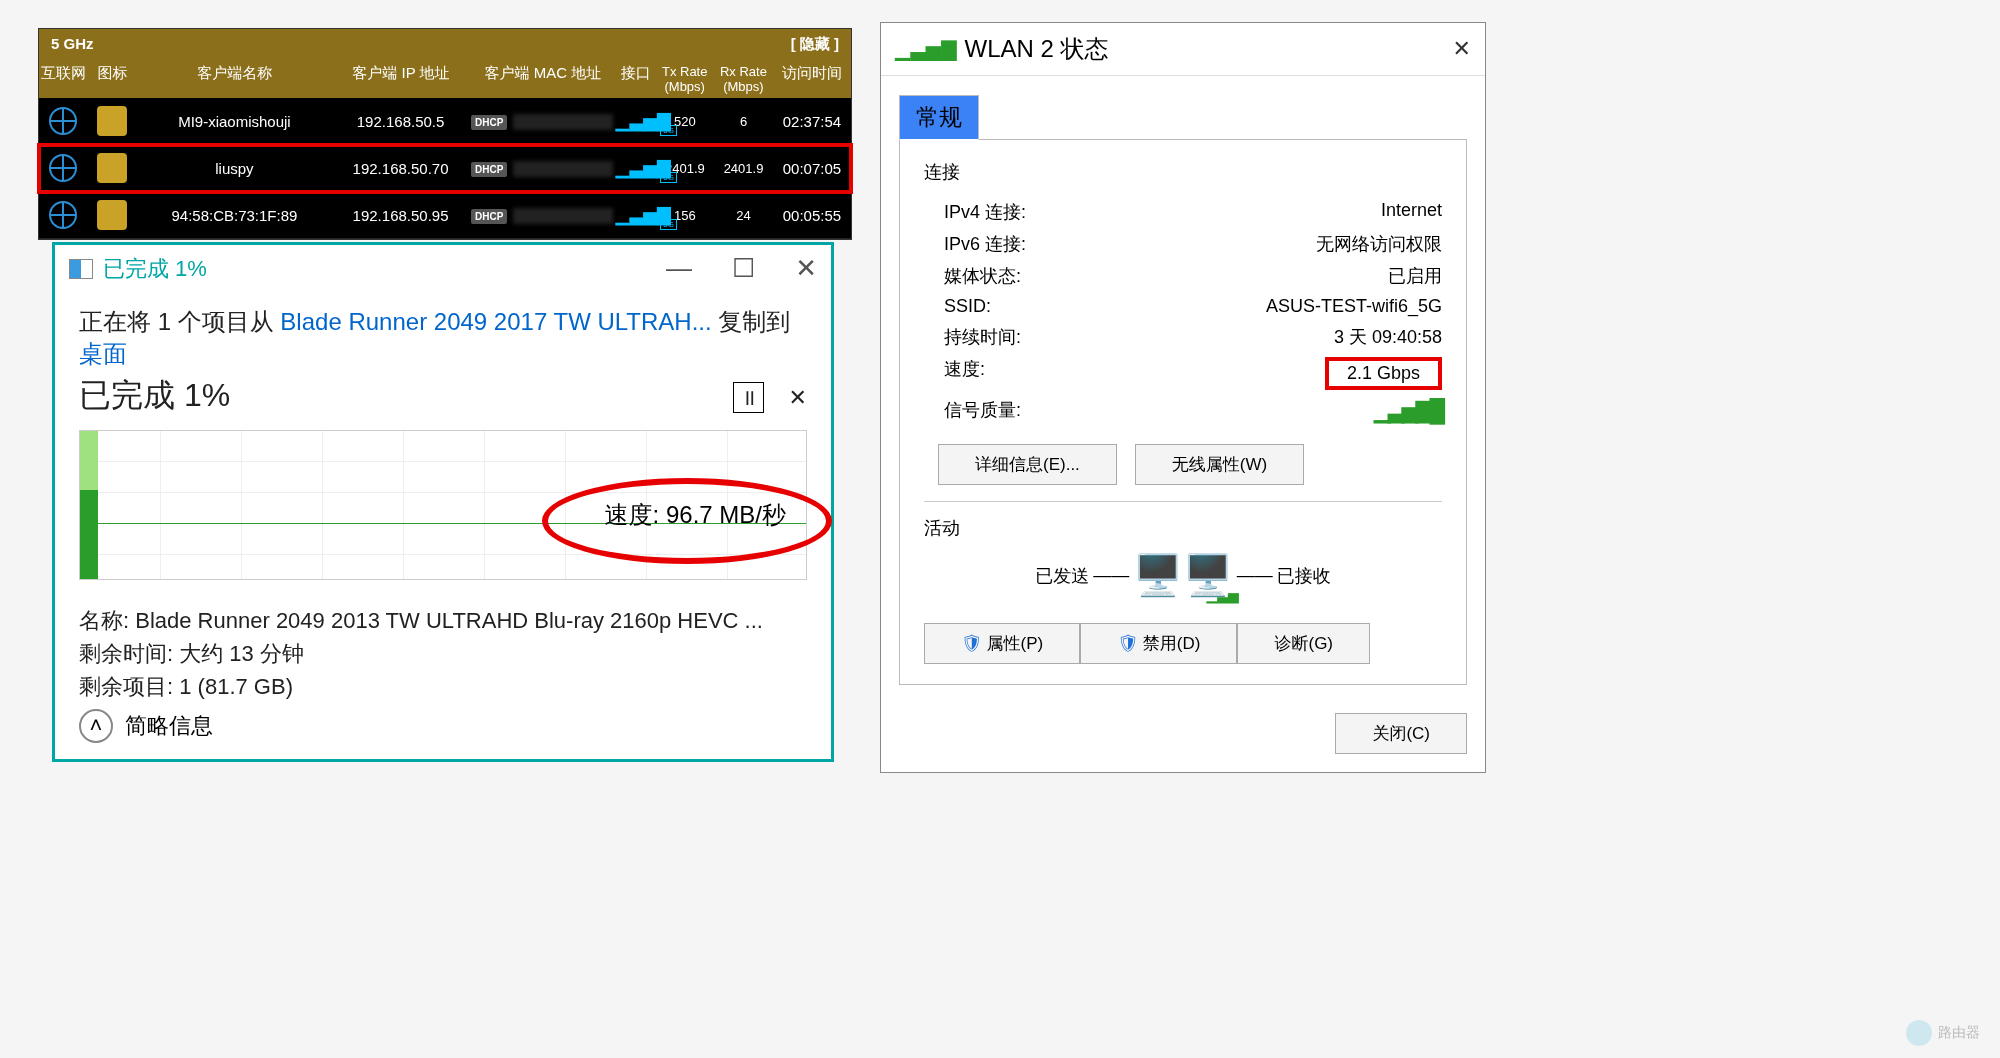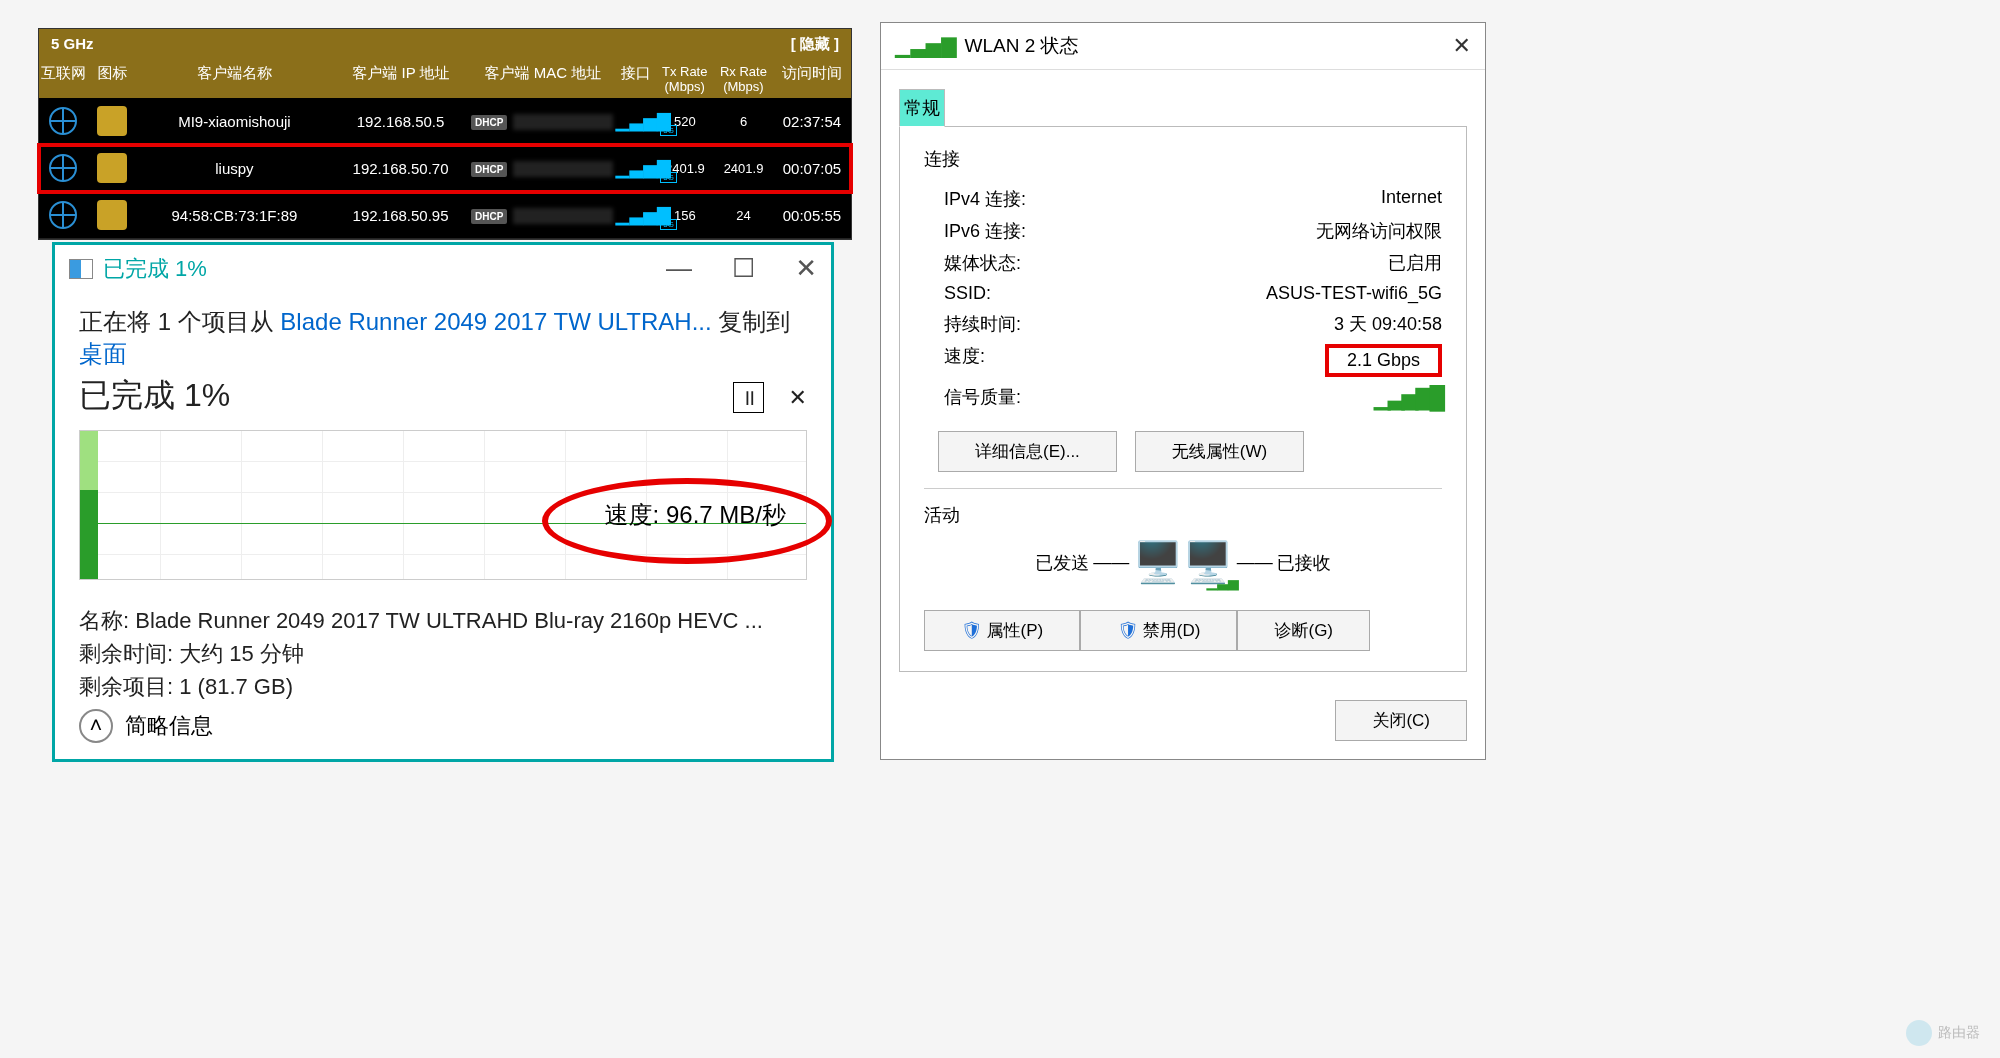--- a/index.html
+++ b/index.html
@@ -49,24 +49,24 @@
 .copy-speed-label { position: absolute; right: 20px; top: 46%; font-size: 24px; color: #000; }
 .speed-circle { position: absolute; right: -26px; top: 32%; width: 290px; height: 86px; border: 6px solid #e60000; border-radius: 50%; }
 .copy-details { margin-top: 24px; font-size: 22px; line-height: 1.5; }
 .copy-footer { position: absolute; bottom: 16px; left: 24px; display: flex; align-items: center; gap: 12px; font-size: 22px; }
 .chevron-circle { width: 34px; height: 34px; border: 2px solid #888; border-radius: 50%; display: flex; align-items: center; justify-content: center; }
 
 
 .wlan-dialog { position: absolute; left: 880px; top: 22px; width: 606px; background: #fff; border: 1px solid #888; }
 .wlan-titlebar { background: #fff; display: flex; align-items: center; padding: 10px 14px; border-bottom: 1px solid #ddd; }
 .wlan-titlebar .wifi-ico { color: #2a9d2a; font-size: 20px; margin-right: 8px; }
-.wlan-titlebar .title { font-size: 19px; }
+.wlan-titlebar .title { font-size: 24px; }
 .wlan-titlebar .close { margin-left: auto; font-size: 22px; color: #333; }
 .wlan-tabs { padding: 18px 18px 0; }
-.wlan-tab { display: inline-block; border: 1px solid #bbb; border-bottom: 1px solid #fff; padding: 6px 4px; font-size: 18px; background: #5eead4; position: relative; top: 1px; }
+.wlan-tab { display: inline-block; border: 1px solid #bbb; border-bottom: 1px solid #fff; padding: 6px 16px; font-size: 23px; background: #3b82f6; position: relative; top: 1px; }
 .wlan-content { border: 1px solid #bbb; margin: 0 18px 18px; padding: 20px 24px; font-size: 18px; }
 .wlan-section-title { margin-bottom: 12px; }
 .wlan-kv { display: flex; justify-content: space-between; padding: 4px 0 4px 20px; }
 .wlan-speed-box { border: 4px solid #e60000; padding: 2px 18px; }
 .sig-bars { color: #2a9d2a; font-size: 22px; letter-spacing: -3px; }
 .wlan-btns { margin: 16px 0 16px 14px; display: flex; gap: 18px; }
 .wlan-btn { border: 1px solid #aaa; background: #f4f4f4; padding: 8px 36px; font-size: 17px; cursor: pointer; }
 .wlan-divider { border-top: 1px solid #ccc; margin: 14px 0; }
 .wlan-activity-row { display: flex; justify-content: center; align-items: center; gap: 4px; margin: 12px 0; }
 .comp-ico { font-size: 40px; color: #3a9be0; position: relative; }
@@ -171,22 +171,22 @@
         <span>✕</span>
       </span>
     </div>
     <div class="copy-graph">
       <div class="copy-graph-bar"></div>
       <div class="copy-graph-line"></div>
       <div class="copy-speed-label">速度: 96.7 MB/秒</div>
       <div class="speed-circle"></div>
     </div>
     <div class="copy-details">
-      <div><span>名称: </span><span>Blade Runner 2049 2017 TW ULTRAHD Blu-ray 2160p HEVC ...</span></div>
-      <div><span>剩余时间: </span><span>大约 15 分钟</span></div>
+      <div><span>名称: </span><span>Blade Runner 2049 2013 TW ULTRAHD Blu-ray 2160p HEVC ...</span></div>
+      <div><span>剩余时间: </span><span>大约 13 分钟</span></div>
       <div><span>剩余项目: </span><span>1 (81.7 GB)</span></div>
     </div>
   </div>
   <div class="copy-footer">
     <span class="chevron-circle">˄</span>
     <span>简略信息</span>
   </div>
 </div>
 
 <div class="wlan-dialog">

